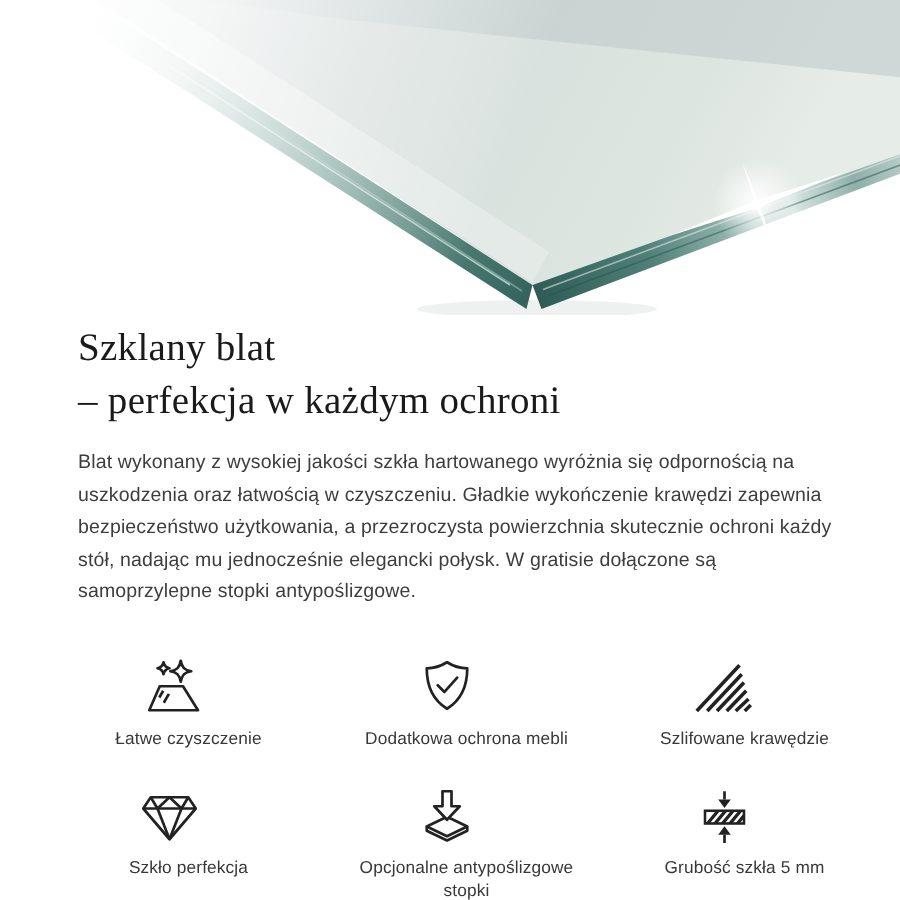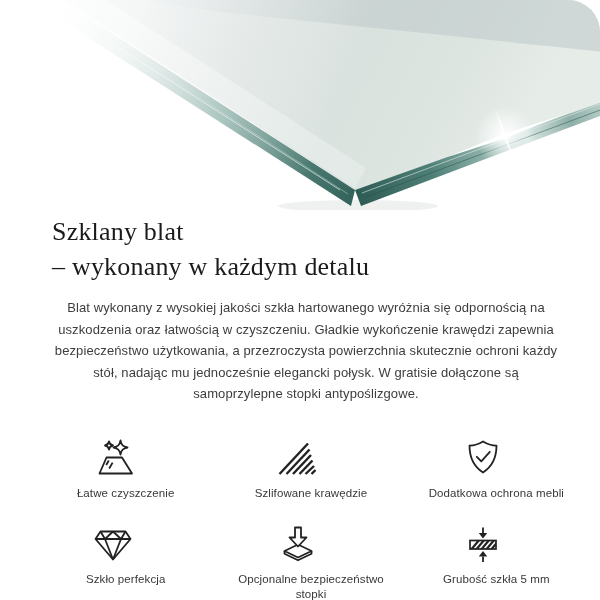--- a/index.html
+++ b/index.html
@@ -1,34 +1,33 @@
 <!DOCTYPE html>
 <html><head>
 <meta charset="utf-8">
 <style>
   html,body{margin:0;padding:0;background:#fff;}
   .page{
     position:relative;width:600px;height:600px;background:#ffffff;overflow:hidden;
-    font-family:"Liberation Sans",sans-serif;border-radius:32px;-webkit-font-smoothing:antialiased;
+    font-family:"Liberation Sans",sans-serif;-webkit-font-smoothing:antialiased;
   }
   
   .hero{position:absolute;top:0;left:0;width:600px;height:210px;}
   .hero svg{display:block;}
   
   .content{position:absolute;top:210px;left:0;width:600px;box-sizing:border-box;padding:4px 40px 0 52px;}
   h1{
     font-family:"Liberation Serif","DejaVu Serif",serif;
     font-weight:400;font-size:26px;line-height:35px;letter-spacing:.2px;
     color:#1a1a1a;margin:0 0 13px 0;
   }
   h1 span{display:block;}
   .body-copy{
     font-size:13px;line-height:21.5px;color:#3d3d3d;margin:0;max-width:520px;
     letter-spacing:.1px;
-    text-align:center;
   }
   
   .features{
     display:grid;grid-template-columns:1fr 1fr 1fr;
     margin:30px -16px 0 -32px;row-gap:20px;
   }
   .feature{display:flex;flex-direction:column;align-items:center;text-align:center;}
   .feature .icon-box{height:42px;display:flex;align-items:flex-end;justify-content:center;margin-bottom:9px;}
   .feature .label{font-size:11.5px;line-height:15px;color:#383838;max-width:160px;letter-spacing:.1px;margin-left:26px;}
   .ic{stroke:#222;fill:none;stroke-width:1.8;}
@@ -102,64 +101,64 @@
         </g>
         <circle r="3.2" fill="#ffffff"></circle>
       </g>
     </svg>
   </div>
 
   <div class="content">
 
     <h1>
       <span>Szklany blat</span>
-      <span>– wykonany w każdym detalu</span>
+      <span>– perfekcja w każdym ochroni</span>
     </h1>
 
     <p class="body-copy">Blat wykonany z wysokiej jakości szkła hartowanego wyróżnia się odpornością na uszkodzenia oraz łatwością w czyszczeniu. Gładkie wykończenie krawędzi zapewnia bezpieczeństwo użytkowania, a przezroczysta powierzchnia skutecznie ochroni każdy stół, nadając mu jednocześnie elegancki połysk. W gratisie dołączone są samoprzylepne stopki antypoślizgowe.</p>
 
     <div class="features">
 
       <div class="feature">
         <div class="icon-box">
           <svg width="42" height="38" viewBox="0 0 40 38">
             <path class="ic" d="M6.5 34.5 L13.5 18.5 L29 18.5 L39 34.5 Z" stroke-linejoin="round"></path>
             <path class="ic" d="M13.2 26 L15.8 21.5" stroke-width="1.3"></path>
             <path class="ic" d="M16.2 29.5 L19.6 23.6" stroke-width="1.3"></path>
             <path class="ic" d="M27.5 1.5 C28.3 6 30 7.7 34.5 8.5 C30 9.3 28.3 11 27.5 15.5 C26.7 11 25 9.3 20.5 8.5 C25 7.7 26.7 6 27.5 1.5 Z" stroke-width="1.6" stroke-linejoin="round"></path>
             <path class="ic" d="M16 2.5 C16.5 5 17.5 6 20 6.5 C17.5 7 16.5 8 16 10.5 C15.5 8 14.5 7 12 6.5 C14.5 6 15.5 5 16 2.5 Z" stroke-width="1.4" stroke-linejoin="round"></path>
           </svg>
         </div>
         <div class="label">Łatwe czyszczenie</div>
+      </div>
+
+      <div class="feature">
+        <div class="icon-box">
+          <svg width="40" height="38" viewBox="0 0 40 38">
+            <path class="ic" d="M20 2.5 C24.5 5.3 29 6.5 33.5 6.6 C33.5 17 30 27.2 20 33.5 C10 27.2 6.5 17 6.5 6.6 C11 6.5 15.5 5.3 20 2.5 Z" stroke-width="1.9" stroke-linejoin="round"></path>
+            <path class="ic" d="M13.8 17.8 L18.3 22.3 L26.8 12.8" stroke-width="2" stroke-linecap="round" stroke-linejoin="round"></path>
+          </svg>
+        </div>
+        <div class="label">Dodatkowa ochrona mebli</div>
       </div>
 
       <div class="feature">
         <div class="icon-box">
           <svg width="42" height="38" viewBox="0 0 42 38">
             <g stroke="#222" stroke-width="2.4" fill="none">
               <path d="M2.5 35 L31 4.5"></path>
               <path d="M9.5 35 L32.5 10.5"></path>
               <path d="M16 35 L34 16"></path>
               <path d="M22.5 35 L35.5 21.5"></path>
               <path d="M28.5 35 L37 27"></path>
               <path d="M34.5 35 L38.5 31"></path>
             </g>
           </svg>
         </div>
         <div class="label">Szlifowane krawędzie</div>
-      </div>
-
-      <div class="feature">
-        <div class="icon-box">
-          <svg width="40" height="38" viewBox="0 0 40 38">
-            <path class="ic" d="M20 2.5 C24.5 5.3 29 6.5 33.5 6.6 C33.5 17 30 27.2 20 33.5 C10 27.2 6.5 17 6.5 6.6 C11 6.5 15.5 5.3 20 2.5 Z" stroke-width="1.9" stroke-linejoin="round"></path>
-            <path class="ic" d="M13.8 17.8 L18.3 22.3 L26.8 12.8" stroke-width="2" stroke-linecap="round" stroke-linejoin="round"></path>
-          </svg>
-        </div>
-        <div class="label">Dodatkowa ochrona mebli</div>
       </div>
 
       <div class="feature">
         <div class="icon-box">
           <svg width="42" height="38" viewBox="0 0 40 38">
             <g class="ic" stroke-width="1.7" stroke-linejoin="round">
               <path d="M7.5 6.5 L32.5 6.5 L37.5 14 L20 34.5 L2.5 14 Z"></path>
               <path d="M2.5 14 L37.5 14"></path>
               <path d="M7.5 6.5 L12 14"></path>
               <path d="M32.5 6.5 L28 14"></path>
@@ -176,21 +175,21 @@
       <div class="feature">
         <div class="icon-box">
           <svg width="42" height="38" viewBox="0 0 40 38">
             <g class="ic" stroke-linejoin="round">
               <path d="M20 19.5 L33.5 26 L20 32.5 L6.5 26 Z"></path>
               <path d="M33.5 26 L33.5 28.8 L20 35.3 L6.5 28.8 L6.5 26"></path>
             </g>
             <path d="M17 2.5 L23 2.5 L23 12.5 L28.5 12.5 L20 21.5 L11.5 12.5 L17 12.5 Z" fill="#ffffff" stroke="#222" stroke-width="1.8" stroke-linejoin="round"></path>
           </svg>
         </div>
-        <div class="label">Opcjonalne bezpieczeństwo stopki</div>
+        <div class="label">Opcjonalne antypoślizgowe stopki</div>
       </div>
 
       <div class="feature">
         <div class="icon-box">
           <svg width="42" height="38" viewBox="0 0 40 38">
             <defs>
               <clipPath id="barClip">
                   <rect x="7" y="15.5" width="26" height="8.5"></rect>
                 </clipPath>
             </defs>

